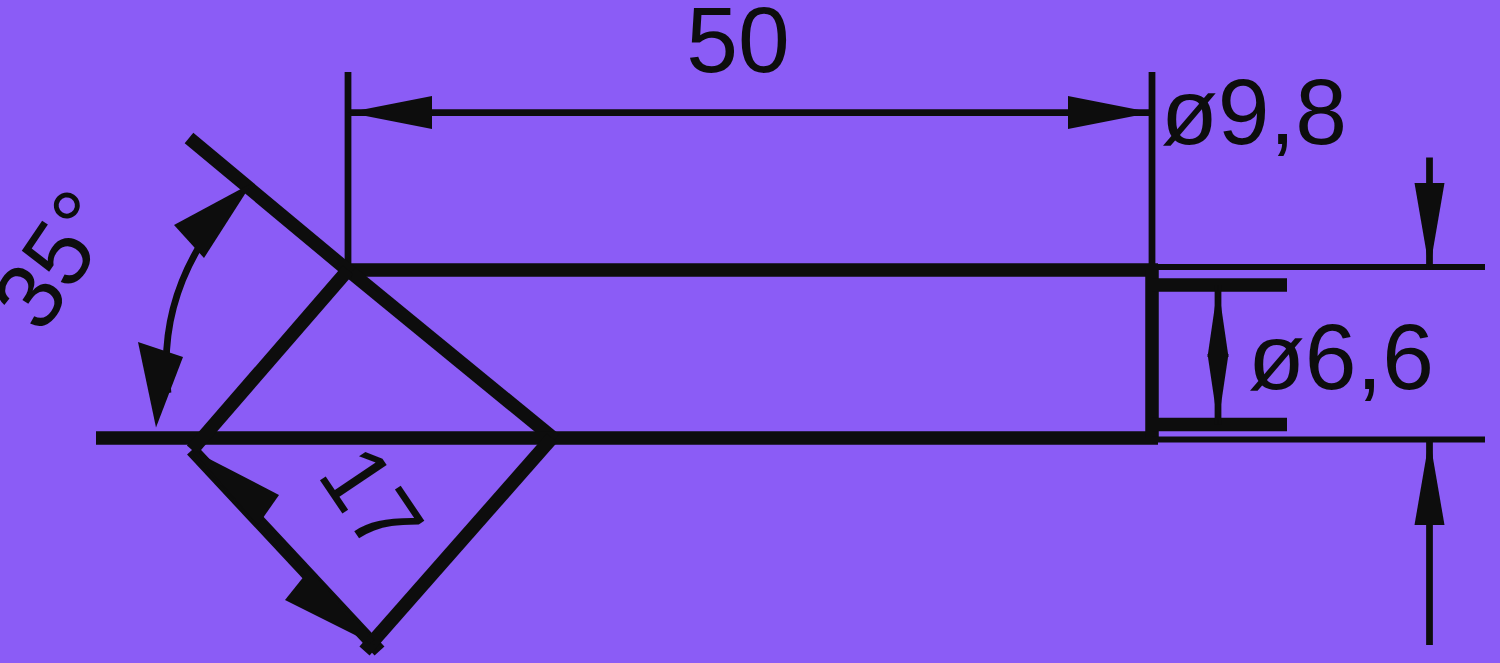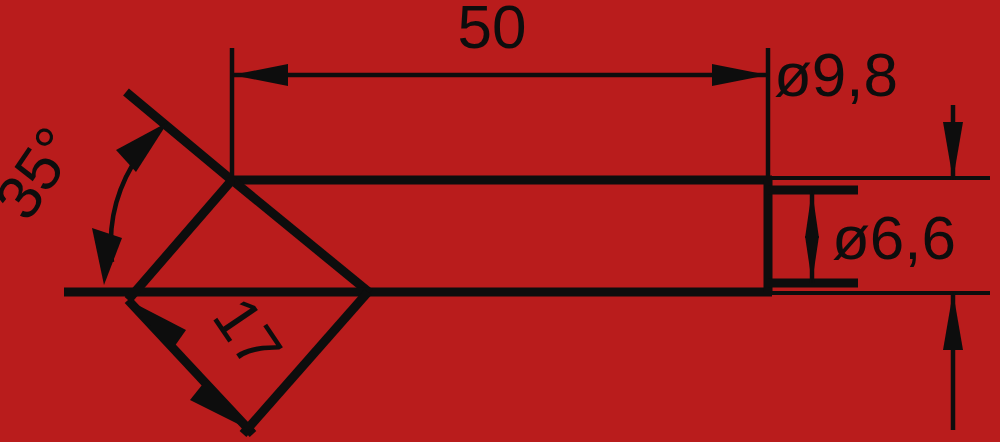--- a/index.html
+++ b/index.html
@@ -7,21 +7,21 @@
     padding: 0;
     background: #ffffff;
   }
   body {
     font-family: "Liberation Sans", sans-serif;
   }
   #drawing-root {
     position: relative;
     width: 1000px;
     height: 442px;
-    background: #b91c1c;
+    background: #8b5cf6;
     overflow: hidden;
   }
   #drawing-svg {
     display: block;
     width: 1000px;
     height: 442px;
   }
   .dim-text {
     font-family: "Liberation Sans", sans-serif;
     font-size: 62px;

